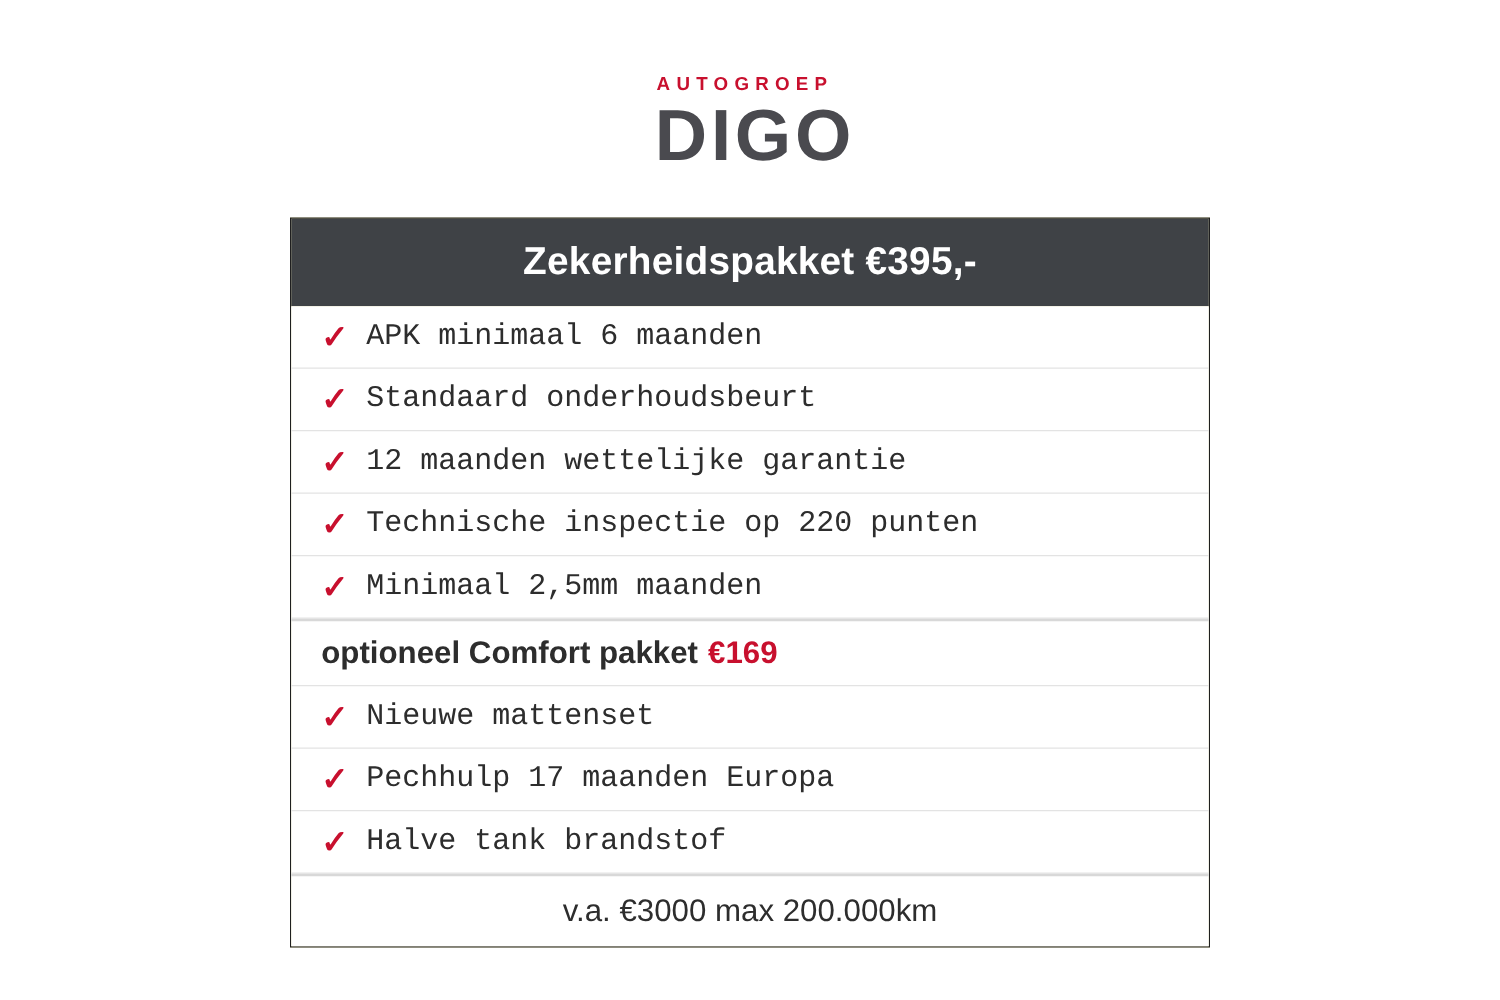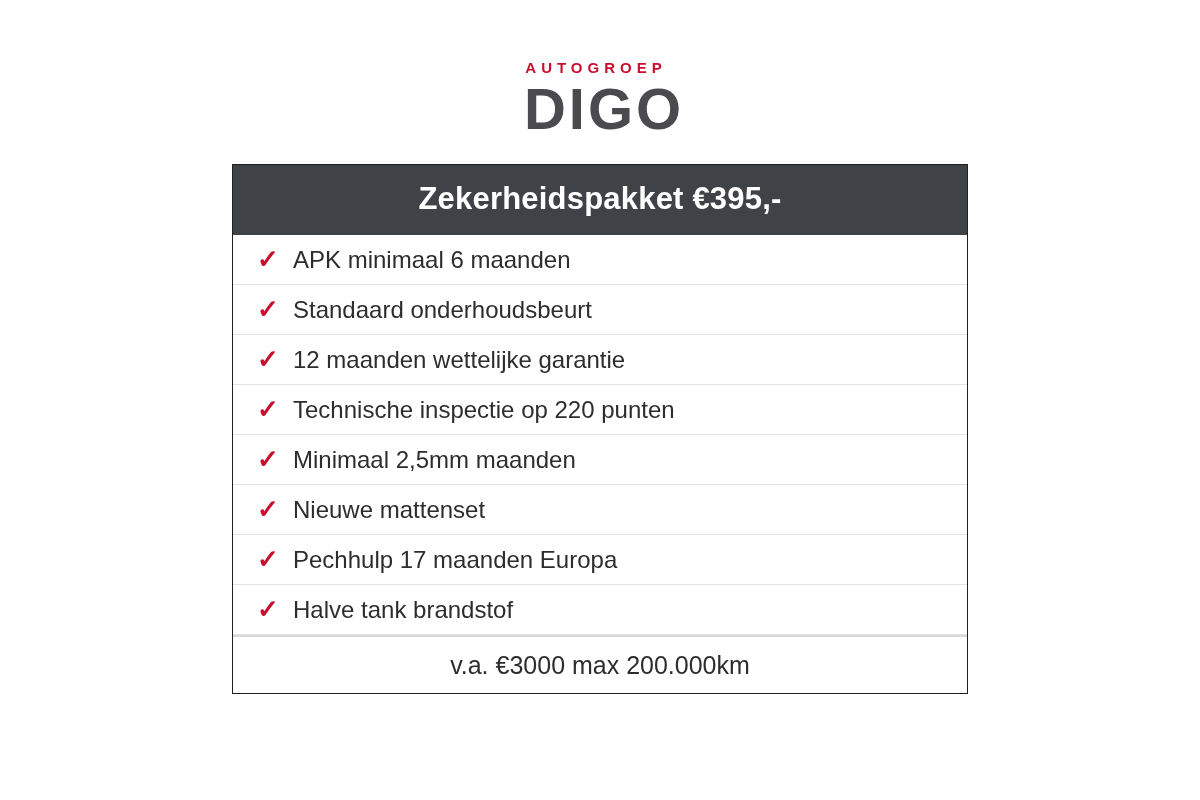--- a/index.html
+++ b/index.html
@@ -41,21 +41,21 @@
     font-weight: 700;
     line-height: 1.05;
     margin-top: 2px;
     padding-left: 16px;
   }
 
   
   .card {
     position: absolute;
     left: 232px;
-    top: 116px;
+    top: 126px;
     width: 736px;
     border: 1px solid #1f1f1f;
     background: #fef9c3;
     box-sizing: border-box;
   }
   .card-header {
     background: #3f4246;
     color: #ffffff;
     text-align: center;
     font-size: 31px;
@@ -86,20 +86,21 @@
     flex: 0 0 36px;
     line-height: 1;
     text-align: left;
     transform: translateY(-1px);
   }
   .row-label {
     font-size: 24px;
     color: #2d2d2d;
     font-weight: 400;
     white-space: nowrap;
+    font-family: Liberation Mono, monospace;
   }
   .section-row {
     display: flex;
     align-items: center;
     height: 54px;
     padding: 0 16px 0 24px;
     border-top: 2px solid #d8d8d8;
     border-bottom: 1px solid #e3e3e3;
     box-sizing: border-box;
   }
@@ -161,20 +162,24 @@
       <div class="row">
         <span class="check">✓</span>
         <span class="row-label">Technische inspectie op 220 punten</span>
       </div>
 
       <div class="row">
         <span class="check">✓</span>
         <span class="row-label">Minimaal 2,5mm maanden</span>
       </div>
 
+      <div class="section-row">
+        <span class="section-title">optioneel Comfort pakket</span>
+        <span class="section-price">€169</span>
+      </div>
 
       <div class="row">
         <span class="check">✓</span>
         <span class="row-label">Nieuwe mattenset</span>
       </div>
 
       <div class="row">
         <span class="check">✓</span>
         <span class="row-label">Pechhulp 17 maanden Europa</span>
       </div>

